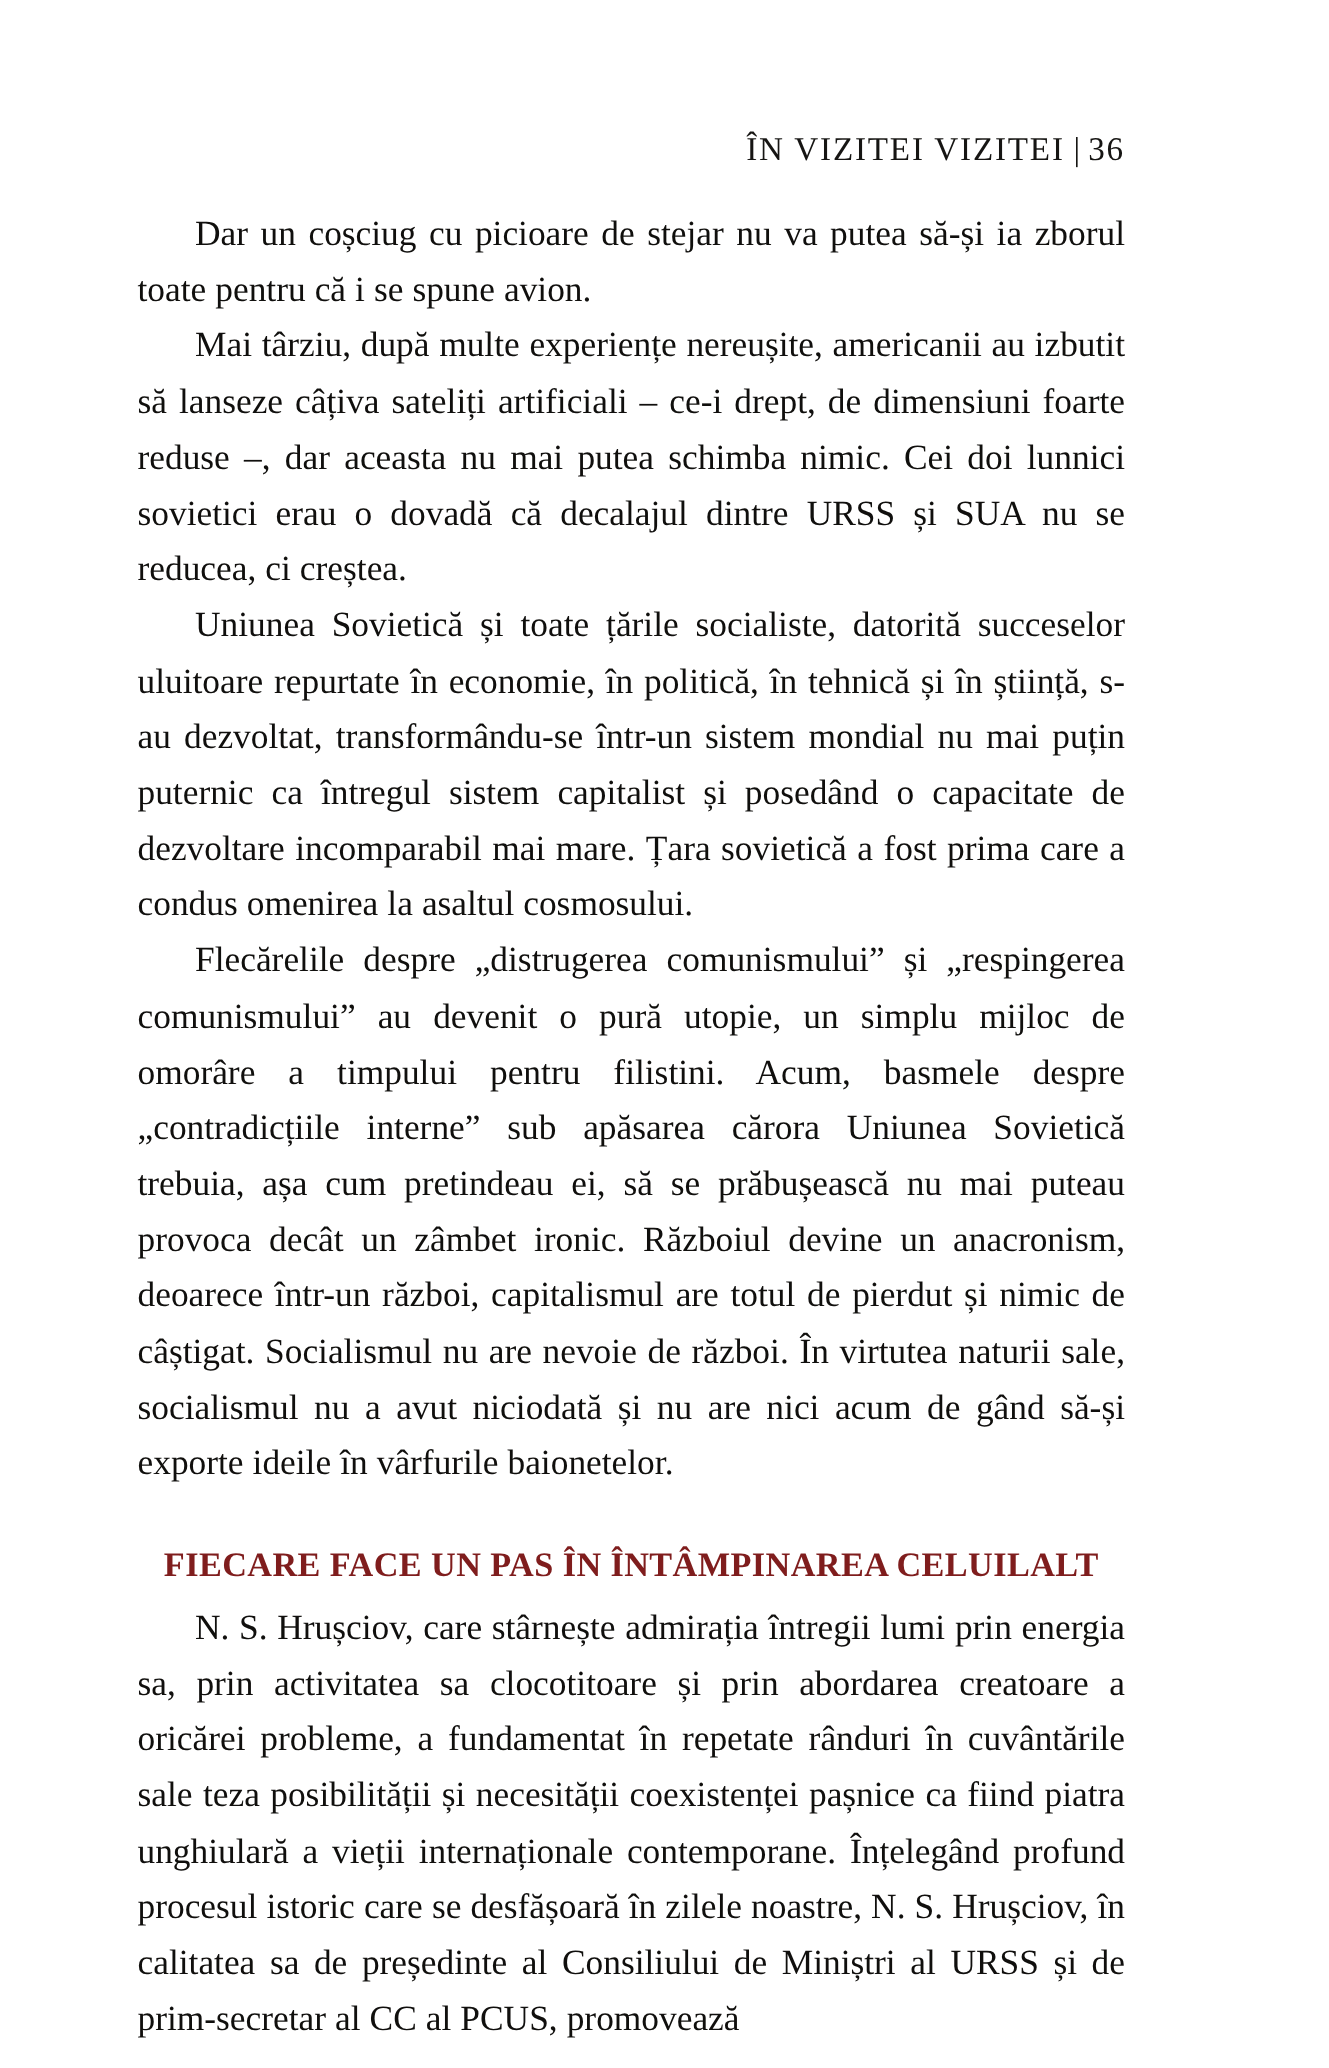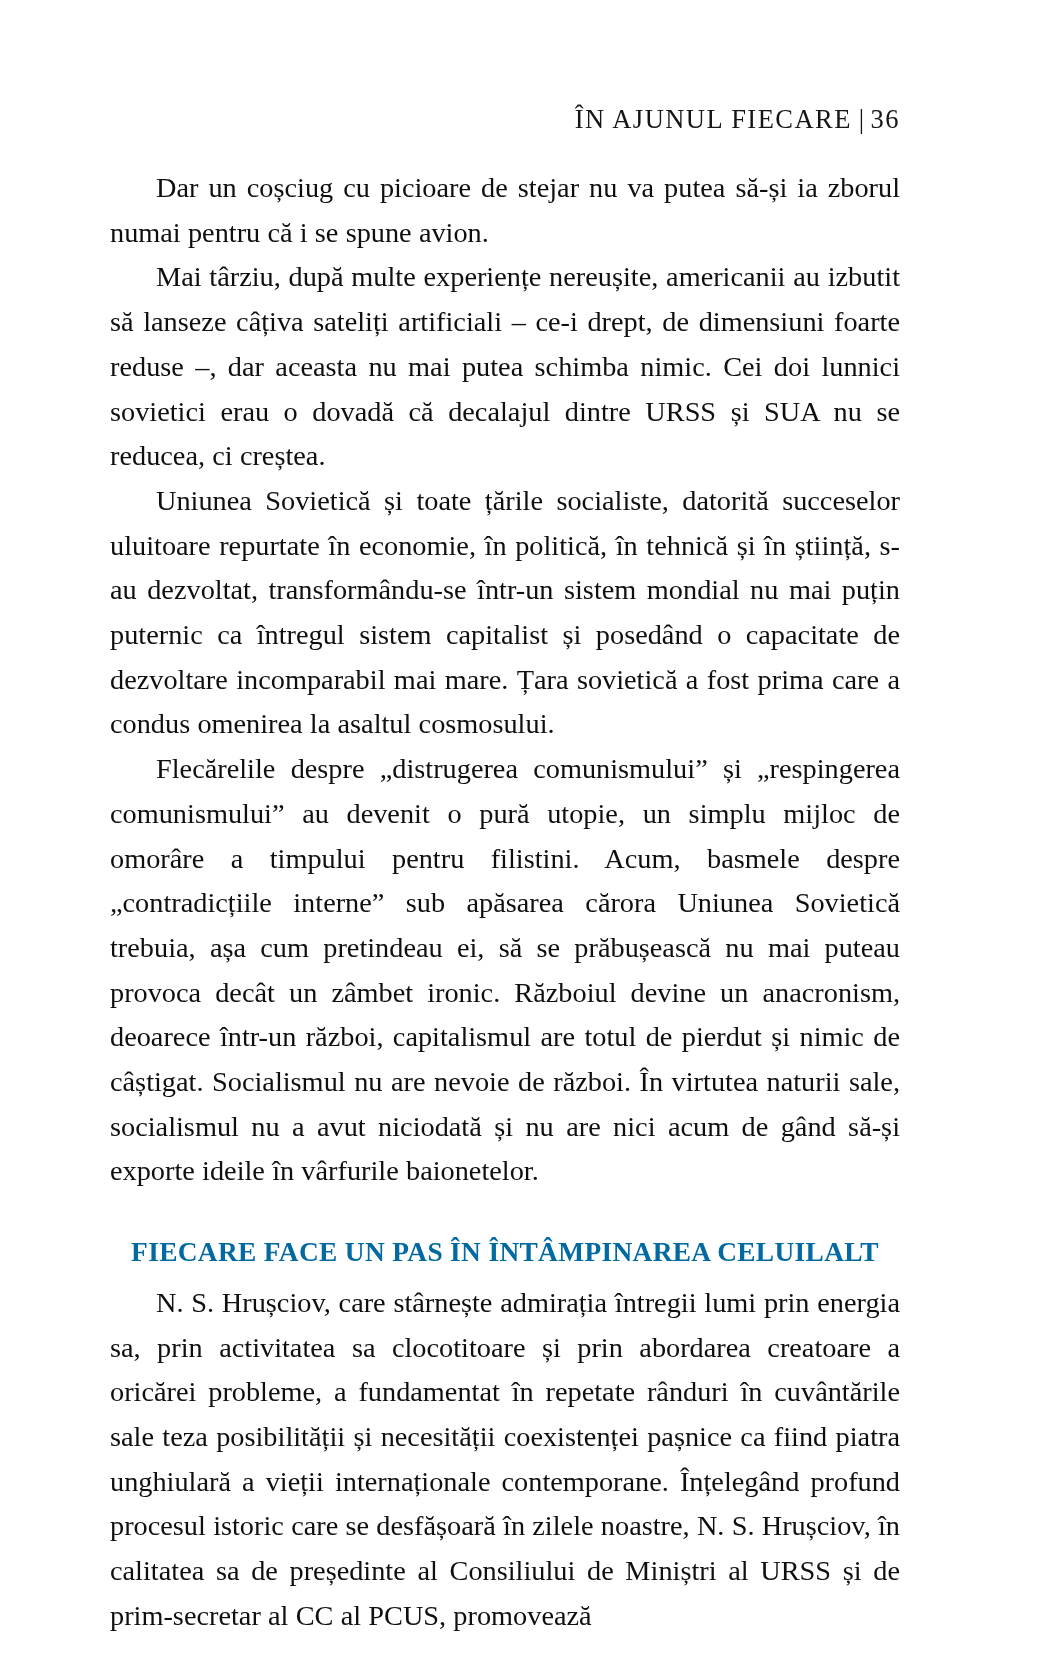--- a/index.html
+++ b/index.html
@@ -66,40 +66,40 @@
   
   h2.section-head {
     margin: 0;
     padding-top: 36px;
     padding-bottom: 6px;
     font-size: 27.4px;
     line-height: 44.7px;
     font-weight: bold;
     text-align: center;
     letter-spacing: 0.012em;
-    color: #0369a1;
+    color: #7f1d1d;
   }
 
   
   .textblock p.body + p.body {
     margin-top: 0;
   }
 </style>
 </head>
 <body>
 
 <div class="page">
 
   <div class="running-head">
-    <span class="rh-title">ÎN AJUNUL FIECARE</span><span class="rh-sep">|</span><span class="rh-folio">36</span>
+    <span class="rh-title">ÎN VIZITEI VIZITEI</span><span class="rh-sep">|</span><span class="rh-folio">36</span>
   </div>
 
   <div class="textblock">
 
-    <p class="body">Dar un coșciug cu picioare de stejar nu va putea să-și ia zborul numai pentru că i se spune avion.</p>
+    <p class="body">Dar un coșciug cu picioare de stejar nu va putea să-și ia zborul toate pentru că i se spune avion.</p>
     <p class="body">Mai târziu, după multe experiențe nereușite, americanii au izbutit să lanseze câțiva sateliți artificiali – ce-i drept, de dimensiuni foarte reduse –, dar aceasta nu mai putea schimba nimic. Cei doi lunnici sovietici erau o dovadă că decalajul dintre URSS și SUA nu se reducea, ci creștea.</p>
     <p class="body">Uniunea Sovietică și toate țările socialiste, datorită succeselor uluitoare repurtate în economie, în politică, în tehnică și în știință, s-au dezvoltat, transformându-se într-un sistem mondial nu mai puțin puternic ca întregul sistem capitalist și posedând o capacitate de dezvoltare incomparabil mai mare. Țara sovietică a fost prima care a condus omenirea la asaltul cosmosului.</p>
     <p class="body">Flecărelile despre „distrugerea comunismului” și „respingerea comunismului” au devenit o pură utopie, un simplu mijloc de omorâre a timpului pentru filistini. Acum, basmele despre „contradicțiile interne” sub apăsarea cărora Uniunea Sovietică trebuia, așa cum pretindeau ei, să se prăbușească nu mai puteau provoca decât un zâmbet ironic. Războiul devine un anacronism, deoarece într-un război, capitalismul are totul de pierdut și nimic de câștigat. Socialismul nu are nevoie de război. În virtutea naturii sale, socialismul nu a avut niciodată și nu are nici acum de gând să-și exporte ideile în vârfurile baionetelor.</p>
 
     <h2 class="section-head">FIECARE FACE UN PAS ÎN ÎNTÂMPINAREA CELUILALT</h2>
 
     <p class="body">N. S. Hrușciov, care stârnește admirația întregii lumi prin energia sa, prin activitatea sa clocotitoare și prin abordarea creatoare a oricărei probleme, a fundamentat în repetate rânduri în cuvântările sale teza posibilității și necesității coexistenței pașnice ca fiind piatra unghiulară a vieții internaționale contemporane. Înțelegând profund procesul istoric care se desfășoară în zilele noastre, N. S. Hrușciov, în calitatea sa de președinte al Consiliului de Miniștri al URSS și de prim-secretar al CC al PCUS, promovează</p>
 
   </div>
 

